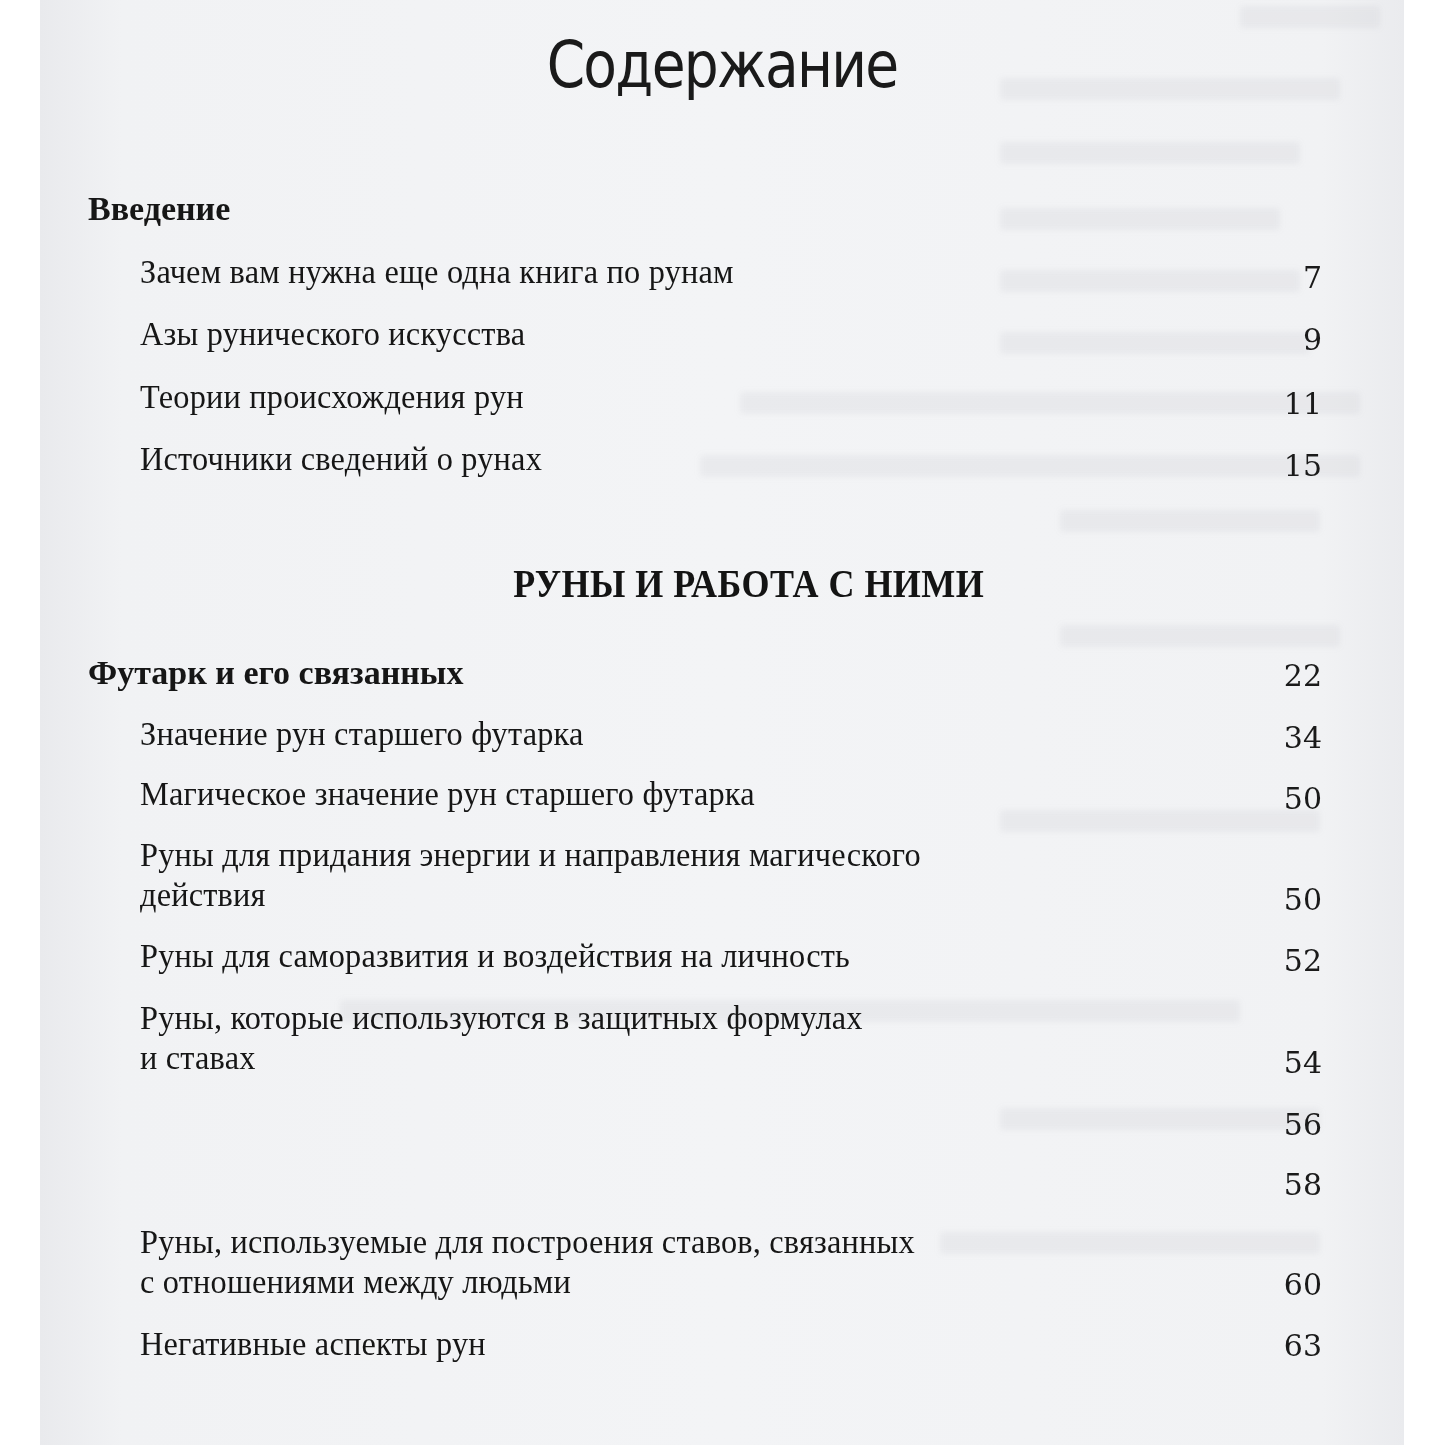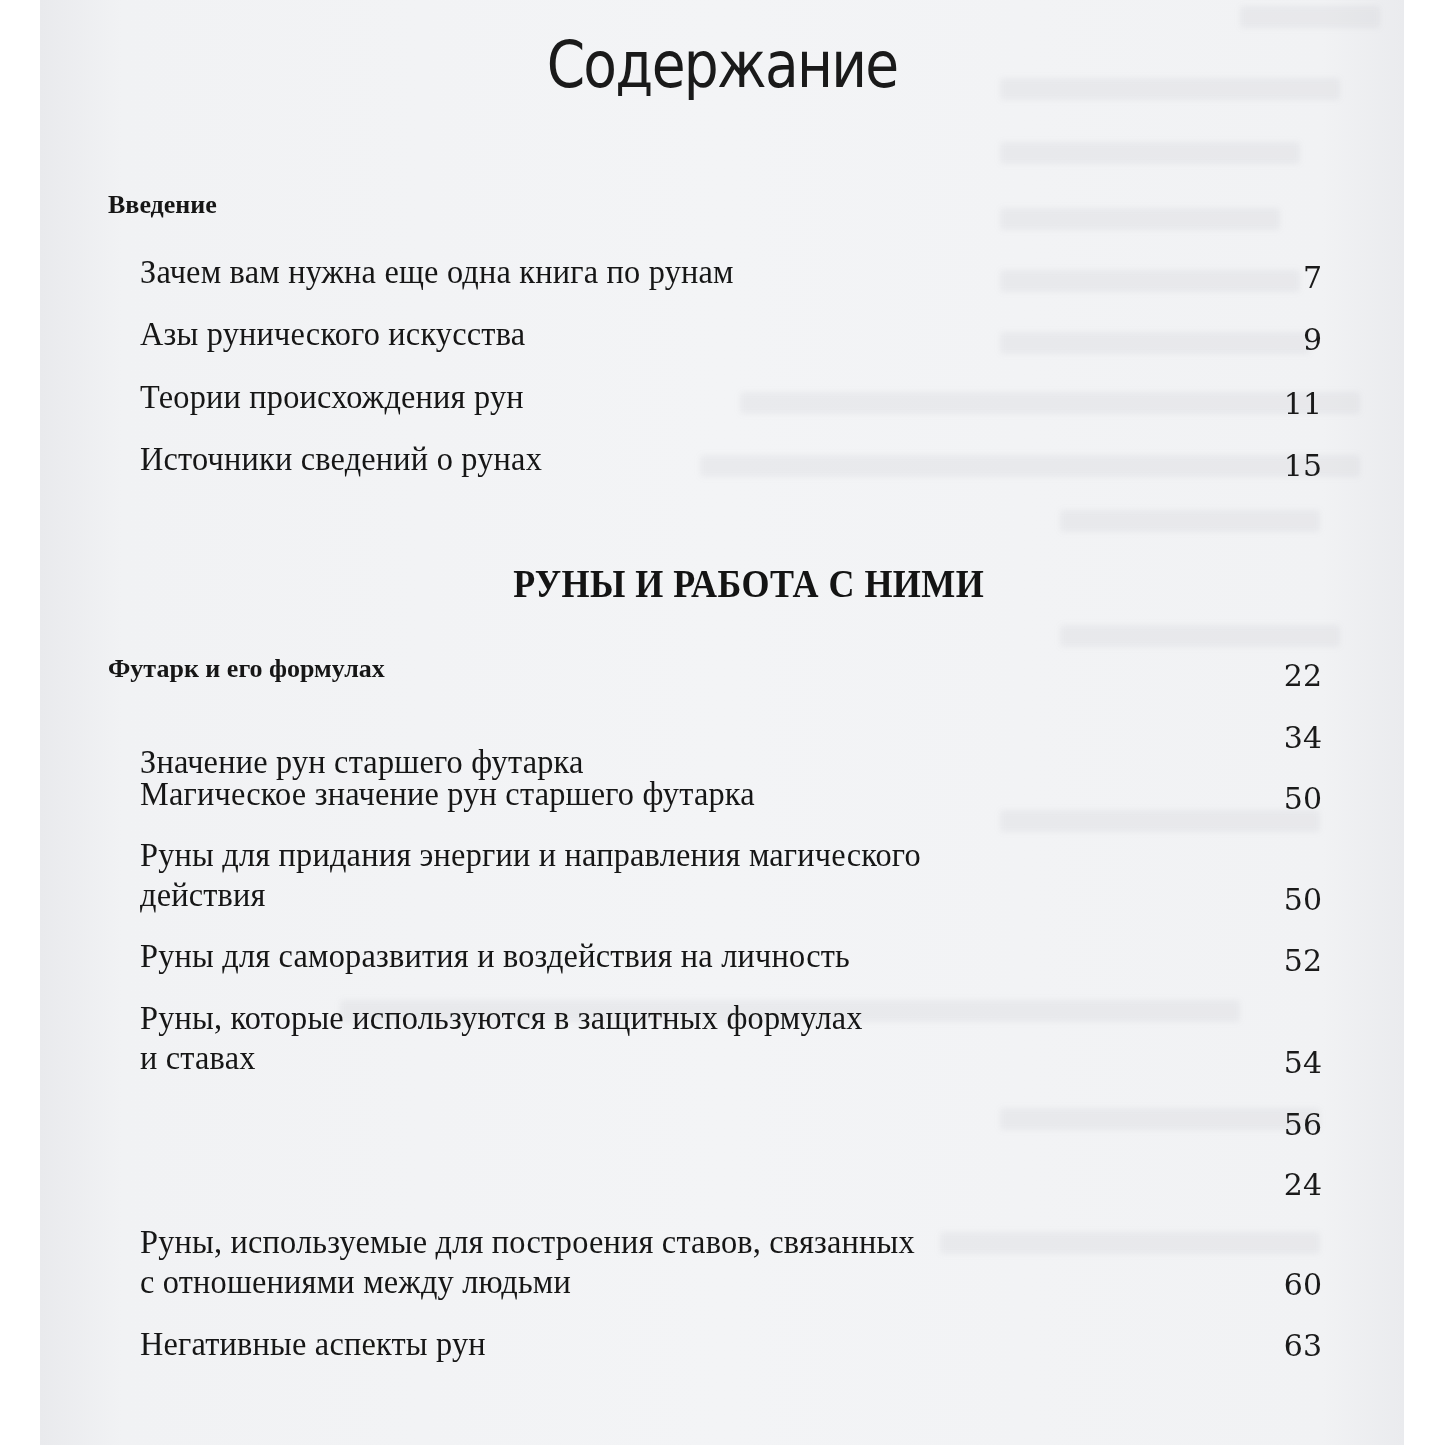--- a/index.html
+++ b/index.html
@@ -42,22 +42,22 @@
     transform-origin: 50% 50%;
   }
   .line {
     position: absolute;
     font-family: "Liberation Serif", serif;
     color: #161616;
     white-space: nowrap;
   }
   .heading {
     font-weight: 700;
-    font-size: 26px;
-    left: 68px;
+    font-size: 34px;
+    left: 48px;
   }
   .entry {
     font-weight: 400;
     font-size: 33px;
     left: 100px;
     letter-spacing: 0.2px;
   }
   .entry .text {
     display: inline-block;
     transform: scaleX(0.98);
@@ -130,24 +130,24 @@
 
   <div class="line entry" style="top:441px;">
     <span class="text">Источники сведений о рунах</span>
   </div>
   <div class="pnum" style="top:448px;">15</div>
 
   <div class="part" style="top:560px;">
     <span>РУНЫ И РАБОТА С НИМИ</span>
   </div>
 
-  <div class="line heading" style="top:654px;">Футарк и его формулах</div>
+  <div class="line heading" style="top:654px;">Футарк и его связанных</div>
   <div class="pnum" style="top:658px;">22</div>
 
-  <div class="line entry" style="top:744px;">
+  <div class="line entry" style="top:716px;">
     <span class="text">Значение рун старшего футарка</span>
   </div>
   <div class="pnum" style="top:720px;">34</div>
 
   <div class="line entry" style="top:776px;">
     <span class="text">Магическое значение рун старшего футарка</span>
   </div>
   <div class="pnum" style="top:781px;">50</div>
 
   <div class="line entry" style="top:837px;">
@@ -166,21 +166,21 @@
   <div class="line entry" style="top:1000px;">
     <span class="text">Руны, которые используются в защитных формулах</span>
   </div>
   <div class="line entry" style="top:1040px;">
     <span class="text">и ставах</span>
   </div>
   <div class="pnum" style="top:1045px;">54</div>
 
   <div class="pnum" style="top:1107px;">56</div>
 
-  <div class="pnum" style="top:1167px;">24</div>
+  <div class="pnum" style="top:1167px;">58</div>
 
   <div class="line entry" style="top:1224px;">
     <span class="text">Руны, используемые для построения ставов, связанных</span>
   </div>
   <div class="line entry" style="top:1264px;">
     <span class="text">с отношениями между людьми</span>
   </div>
   <div class="pnum" style="top:1267px;">60</div>
 
   <div class="line entry" style="top:1326px;">

